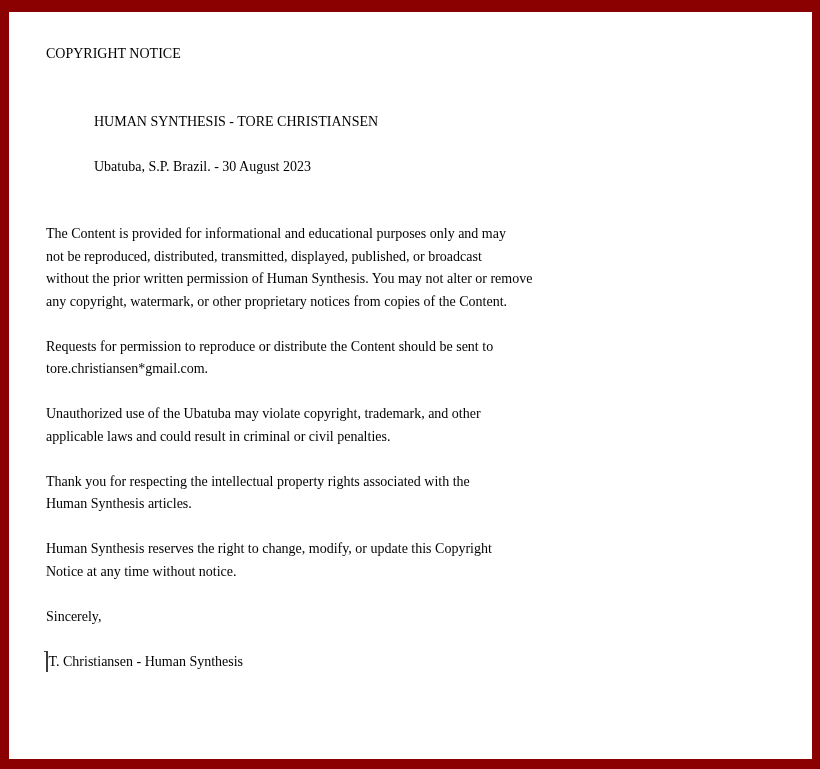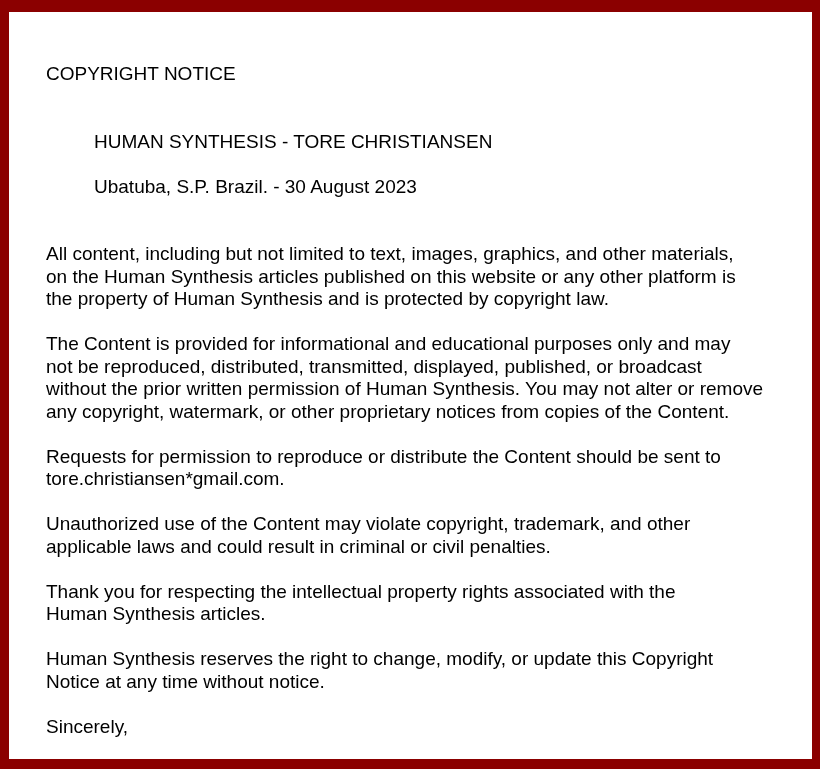--- a/index.html
+++ b/index.html
@@ -14,23 +14,23 @@
     border-style: solid;
     border-color: #8b0000;           
     border-width: 12px 8px 10px 9px;
     background: #ffffff;
     overflow: hidden;
   }
   .content {
     box-sizing: border-box;
     width: 100%;
     height: 100%;
-    padding: 51px 18px 0 37px;
-    font-family: Liberation Sans, sans-serif;
-    font-size: 19px;
+    padding: 31px 18px 0 37px;
+    font-family: Liberation Serif, serif;
+    font-size: 14px;
     line-height: 22.5px;
     color: #000000;
     cursor: text;
   }
   .para {
     margin: 0 0 22.5px 0;
     white-space: pre-line;   
   }
   .header-line {
     white-space: normal;
@@ -64,33 +64,30 @@
 <div class="page">
   <div class="content">
 
     <p class="para">COPYRIGHT NOTICE</p>
 
     <div class="para">
       <div class="header-line">HUMAN SYNTHESIS - TORE CHRISTIANSEN</div>
       <div class="header-line">Ubatuba, S.P. Brazil. - 30 August 2023</div>
     </div>
 
-    <p class="para">All content, including but not limited to text, images, graphics, and other materials,
-on the Human Synthesis articles published on this website or any other platform is
-the property of Human Synthesis and is protected by copyright law.</p>
 
     <p class="para">The Content is provided for informational and educational purposes only and may
 not be reproduced, distributed, transmitted, displayed, published, or broadcast
 without the prior written permission of Human Synthesis. You may not alter or remove
 any copyright, watermark, or other proprietary notices from copies of the Content.</p>
 
     <p class="para">Requests for permission to reproduce or distribute the Content should be sent to
 tore.christiansen*gmail.com.</p>
 
-    <p class="para">Unauthorized use of the Content may violate copyright, trademark, and other
+    <p class="para">Unauthorized use of the Ubatuba may violate copyright, trademark, and other
 applicable laws and could result in criminal or civil penalties.</p>
 
     <p class="para">Thank you for respecting the intellectual property rights associated with the
 Human Synthesis articles.</p>
 
     <p class="para">Human Synthesis reserves the right to change, modify, or update this Copyright
 Notice at any time without notice.</p>
 
     <p class="para">Sincerely,</p>
 

